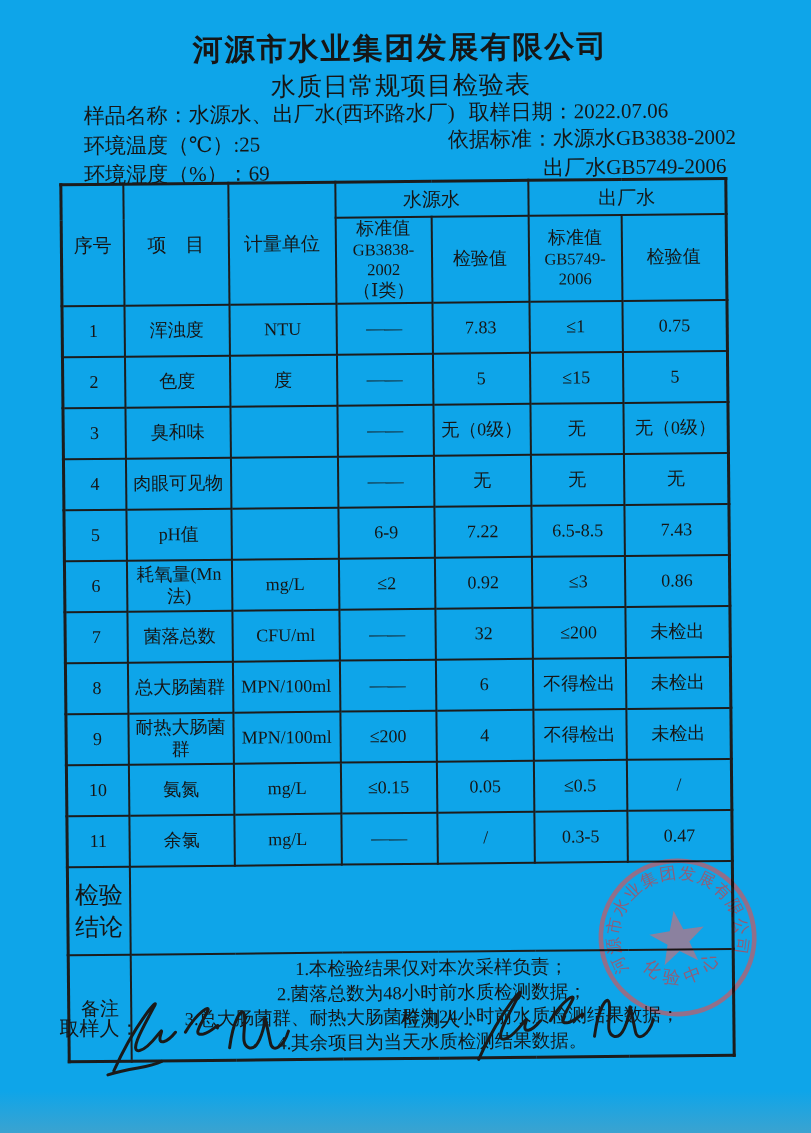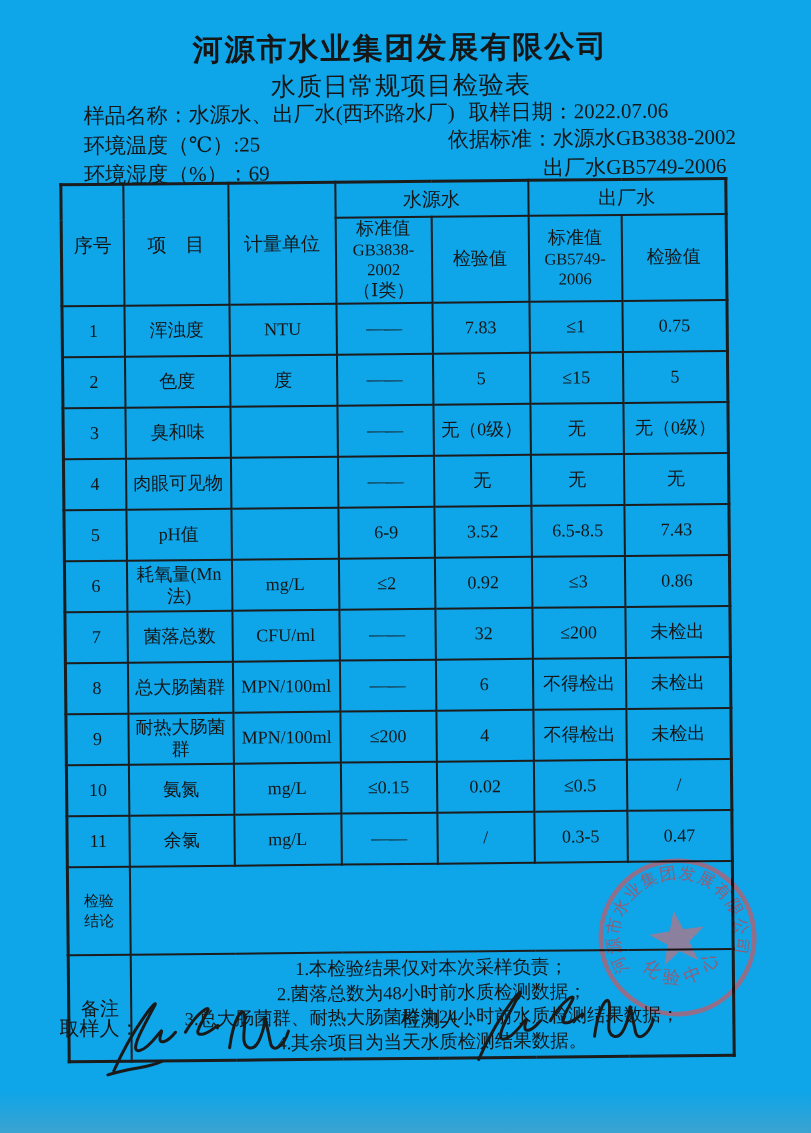--- a/index.html
+++ b/index.html
@@ -46,21 +46,21 @@
     font-weight:normal; font-size:18px; line-height:1.22;
     overflow:hidden;
   }
   tr.h1 td, tr.h1 th { height:33px; font-size:19px; }
   tr.h2 td { height:72px; }
   tr.h2 .std-code { font-size:16.5px; }
   th.merged { font-size:19px; }
   tr.data td { height:49px; }
   td.item { text-align:left; padding-left:9px; font-size:19px; }
   tr.concl td { height:86px; }
-  tr.concl td.lbl { font-size:15px; line-height:1.35; }
+  tr.concl td.lbl { font-size:24px; line-height:1.35; }
   tr.rem td { height:104px; }
   tr.rem td.lbl { font-size:19px; }
   td.remarks-cell { text-align:left; padding:5px 10px 5px 10px; }
   td.remarks-cell div { font-size:18.5px; line-height:1.32; white-space:nowrap; }
 
   .sign-label { position:absolute; font-size:20px; z-index:5; }
   .sig { position:absolute; z-index:6; }
   .sig path { stroke:#1a1a1a; stroke-width:3; fill:none; stroke-linecap:round; stroke-linejoin:round; }
 
   .stamp {
@@ -158,21 +158,21 @@
         <td>无</td>
         <td>无</td>
         <td>无</td>
       </tr>
 
       <tr class="data">
         <td>5</td>
         <td class="item">pH值</td>
         <td></td>
         <td>6-9</td>
-        <td>3.52</td>
+        <td>7.22</td>
         <td>6.5-8.5</td>
         <td>7.43</td>
       </tr>
 
       <tr class="data">
         <td>6</td>
         <td class="item">耗氧量(Mn法)</td>
         <td>mg/L</td>
         <td>≤2</td>
         <td>0.92</td>
@@ -208,21 +208,21 @@
         <td>4</td>
         <td>不得检出</td>
         <td>未检出</td>
       </tr>
 
       <tr class="data">
         <td>10</td>
         <td class="item">氨氮</td>
         <td>mg/L</td>
         <td>≤0.15</td>
-        <td>0.02</td>
+        <td>0.05</td>
         <td>≤0.5</td>
         <td>/</td>
       </tr>
 
       <tr class="data">
         <td>11</td>
         <td class="item">余氯</td>
         <td>mg/L</td>
         <td>——</td>
         <td>/</td>

